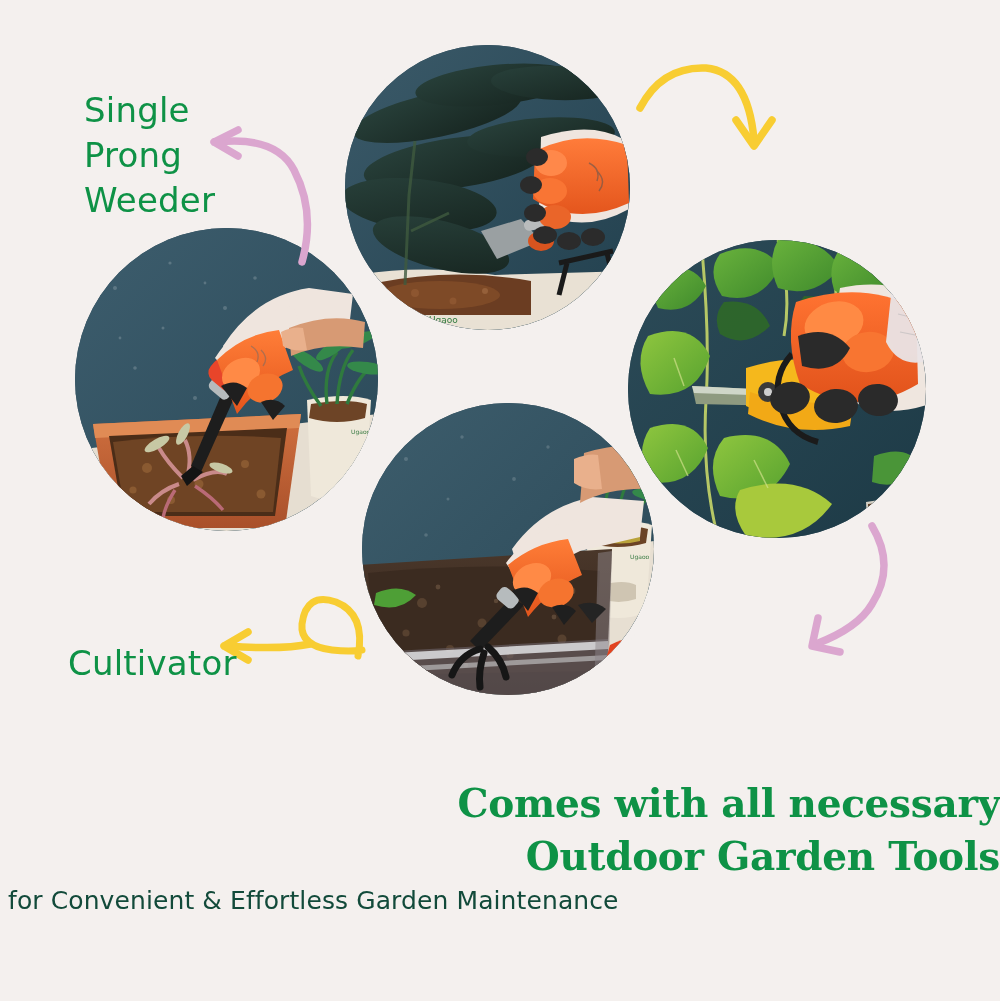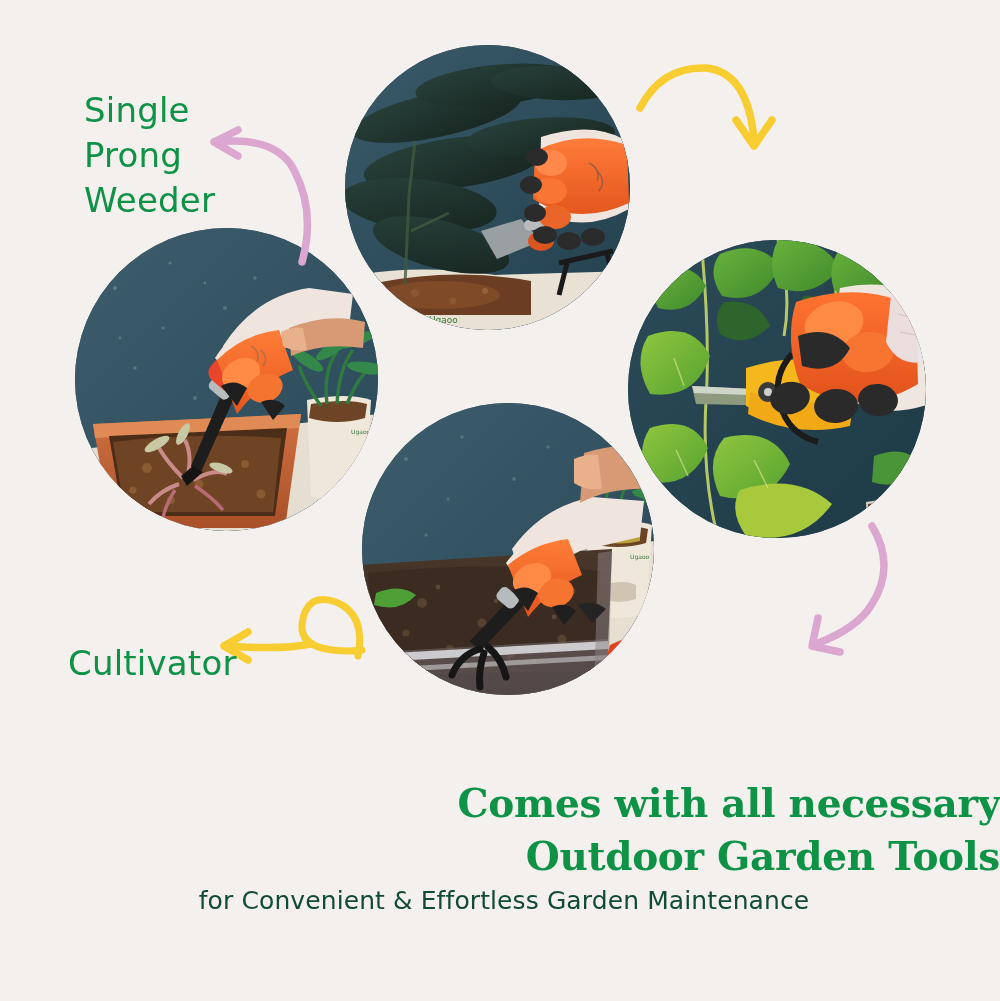--- a/index.html
+++ b/index.html
@@ -49,21 +49,20 @@
     color:#0e9246;
     font-family:"DejaVu Serif", serif;
     font-weight:700;
     font-size:39px;
     line-height:1.37;
     letter-spacing:-.3px;
   }
   #headline .l2{display:block;padding-left:16px;}
   #subline{
     position:absolute;left:8px;right:0;top:886px;
-    text-align:center;
     color:#124a3a;
     font-family:"DejaVu Sans", sans-serif;
     font-weight:400;
     font-size:25px;
     letter-spacing:.1px;
   }
 </style>
 </head>
 <body>
 

